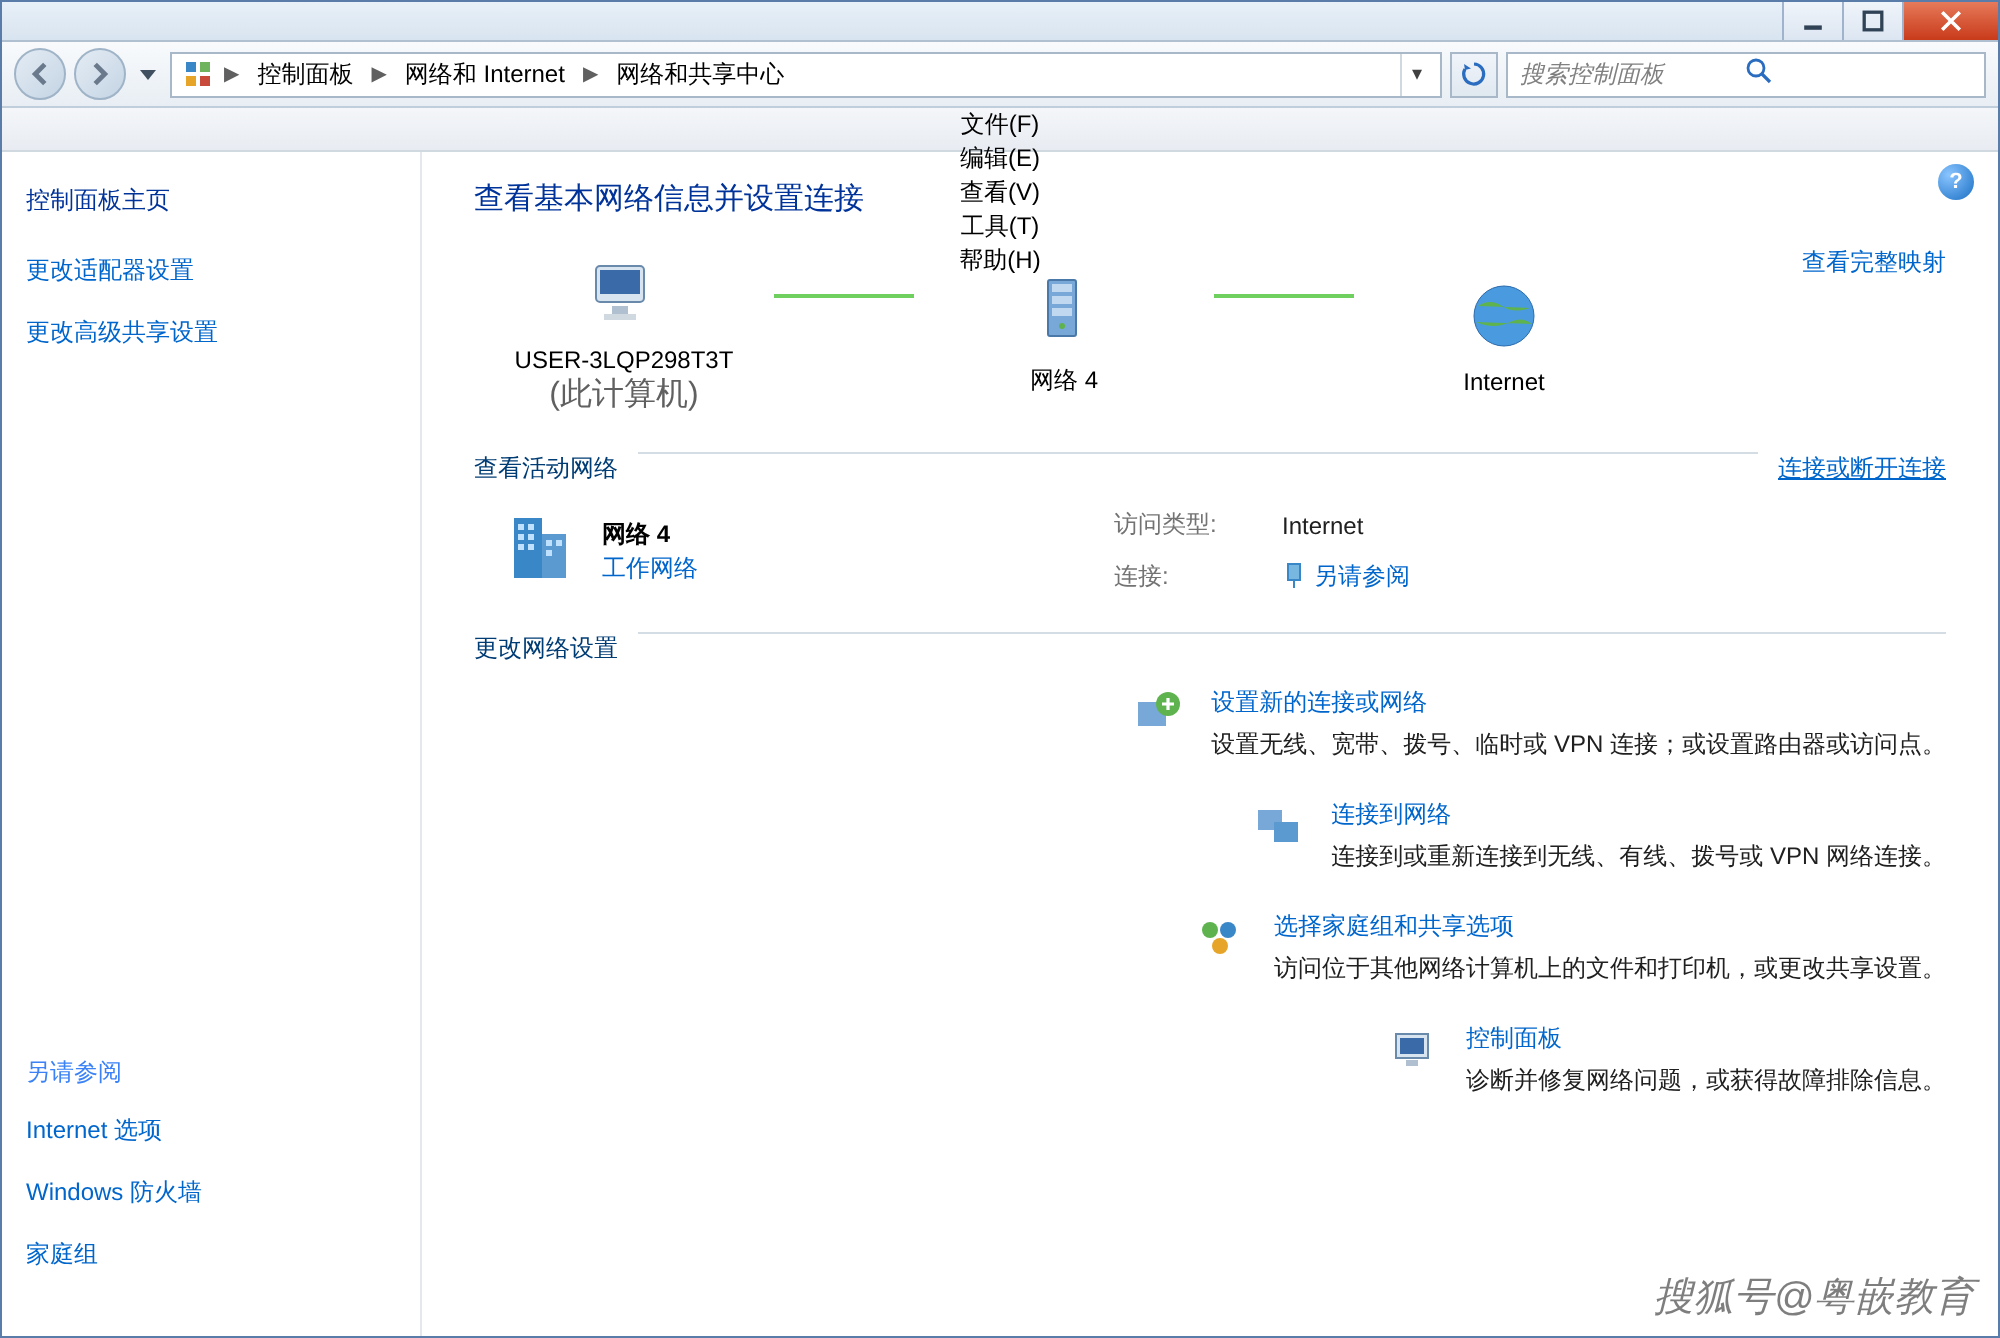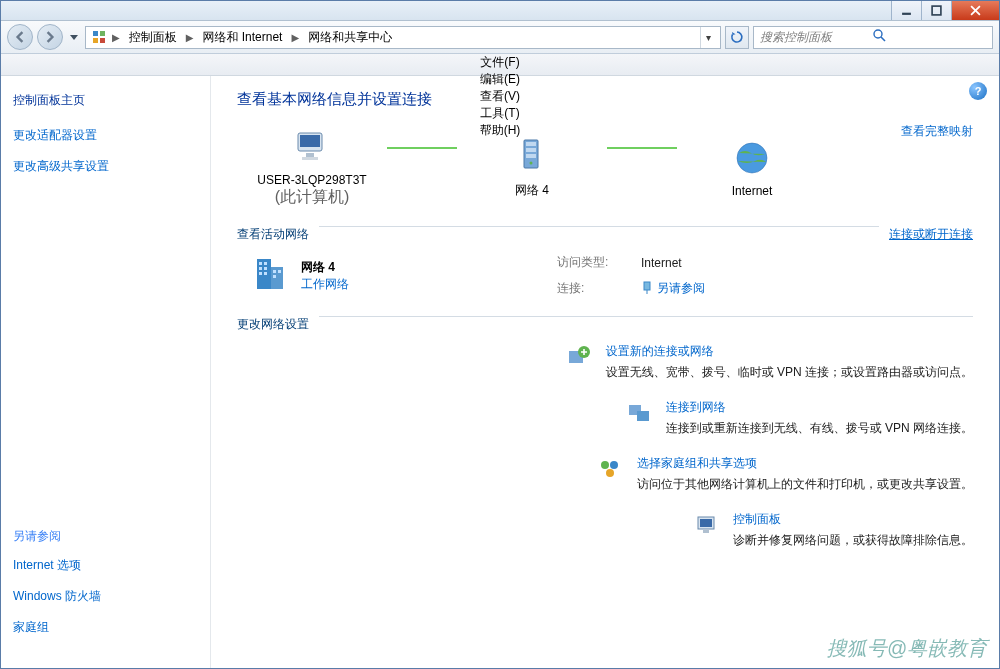--- a/index.html
+++ b/index.html
@@ -66,21 +66,21 @@
 .netright .k { color: #737373; }
 .netright .v { color: #202020; }
 .netright .vlink { color: #0066cc; cursor: pointer; display:flex; align-items:center; gap:4px;}
 
 .settings { margin-left: 16px; }
 .srow { display: flex; gap: 14px; margin-bottom: 18px; justify-content: flex-end; }
 .srow .icn { width: 26px; display: flex; justify-content: center; padding-top: 2px; }
 .srow .txt .t { color: #0066cc; cursor: pointer; margin-bottom: 4px; display: inline-block; }
 .srow .txt .d { color: #202020; font-size: 12px; }
 
-.watermark { position:absolute; bottom:6px; right:12px; font-size:20px; color:#0f766e; opacity:.5; font-style:italic;}
+.watermark { position:absolute; bottom:6px; right:12px; font-size:20px; color:#000000; opacity:.5; font-style:italic;}
 </style>
 </head>
 <body>
 
 <div class="titlebar">
   <div class="btn">
       <svg viewBox="0 0 10 10">
         <rect x="1" y="7" width="8" height="2" fill="#304356"></rect>
       </svg>
     </div>

